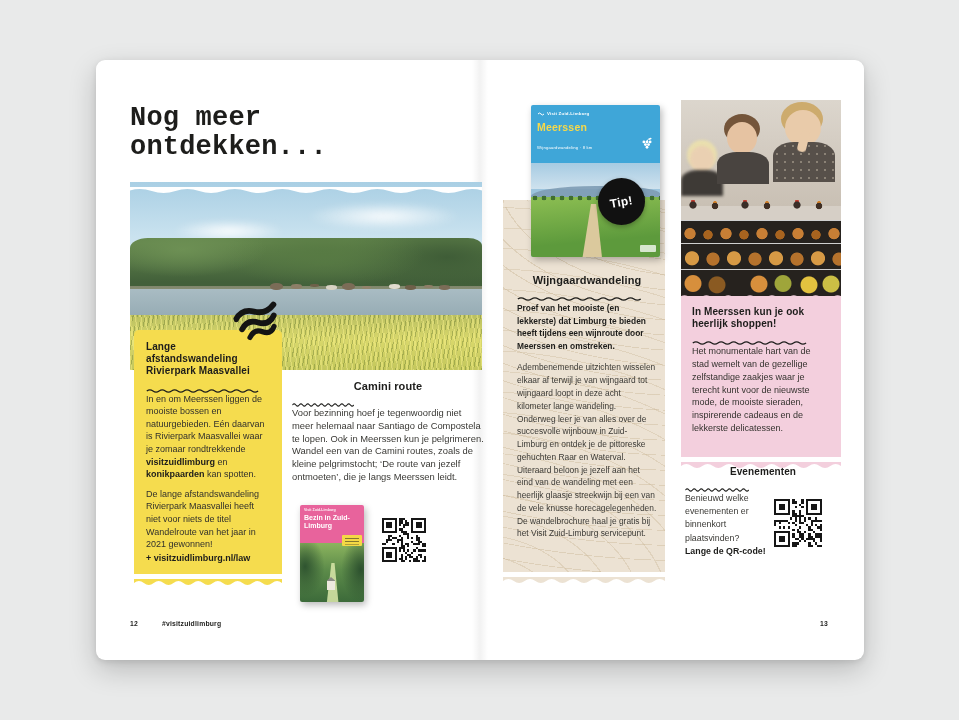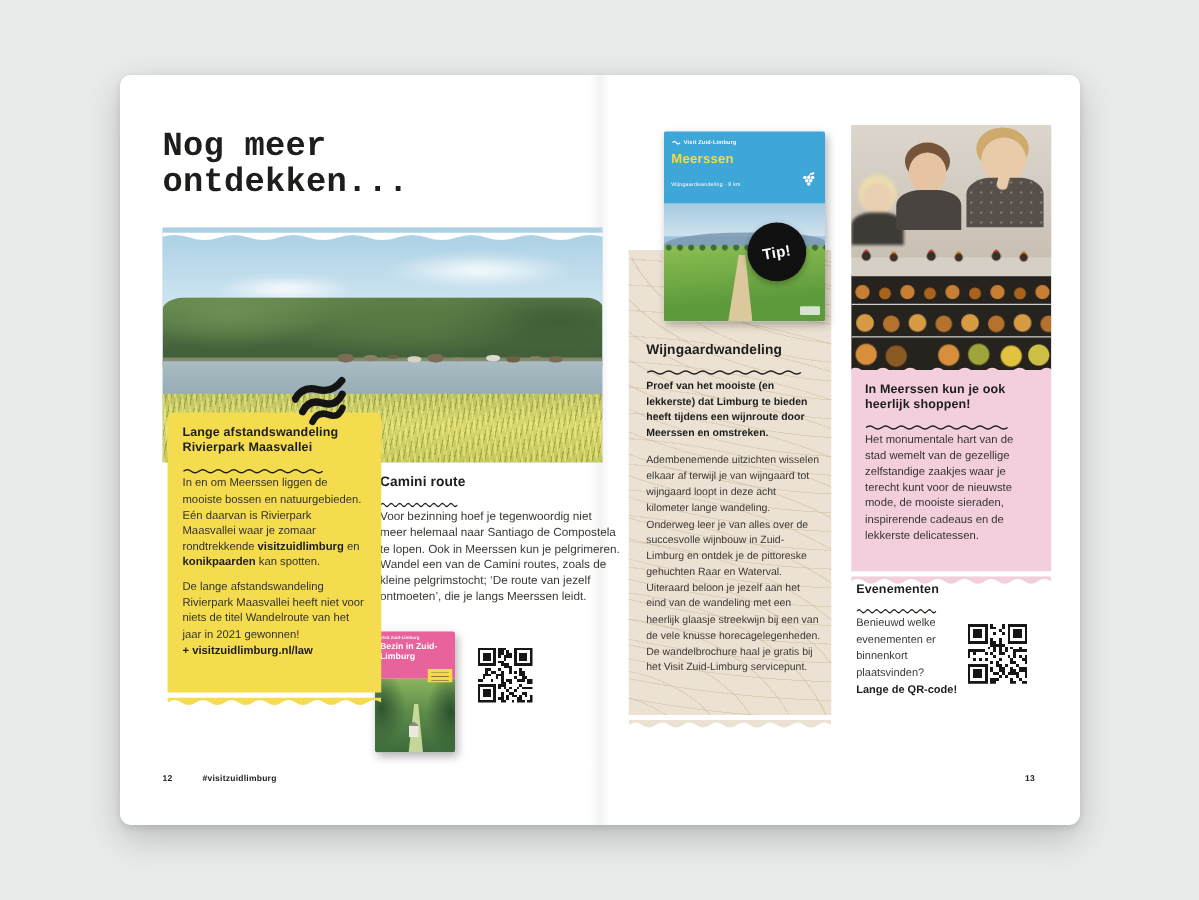--- a/index.html
+++ b/index.html
@@ -5,21 +5,21 @@
   html,body{margin:0;padding:0;background:#e9eaea;font-family:"Liberation Sans",sans-serif;}
   .stage{position:relative;width:959px;height:720px;background:#e9eaea;overflow:hidden;}
   .spread{position:absolute;left:96px;top:60px;width:768px;height:600px;background:#fff;border-radius:9px;
           box-shadow:0 10px 28px rgba(0,0,0,.20),0 2px 6px rgba(0,0,0,.10);}
   .fold{position:absolute;left:376px;top:0;width:16px;height:100%;
         background:linear-gradient(90deg,rgba(0,0,0,0),rgba(0,0,0,.05) 50%,rgba(0,0,0,0));pointer-events:none;}
   .abs{position:absolute;}
   
   .main-title{left:34px;top:44px;font-size:27px;font-weight:900;line-height:1.06;letter-spacing:.2px;color:#1d1d1b;font-family:Liberation Mono, monospace;}
   .card-h{font-size:10px;font-weight:900;line-height:1.22;color:#1d1d1b;letter-spacing:.1px;}
-  .sec-h{font-size:11px;font-weight:900;color:#1d1d1b;letter-spacing:.1px;}
+  .sec-h{font-size:11px;font-weight:900;color:#1d1d1b;letter-spacing:.1px;text-align:center;}
   .body{font-size:9.2px;line-height:1.4;color:#3a3935;}
   .body b{color:#1d1d1b;}
   .squig{display:block;height:6px;margin-top:2px;}
   .wave{pointer-events:none;}
   .footer{font-size:6.8px;font-weight:800;color:#1d1d1b;letter-spacing:.2px;}
   
   .photo1{left:34px;top:122px;width:352px;height:188px;overflow:hidden;background:#bcd8e7;}
   .p1-sky{position:absolute;left:0;top:0;right:0;height:45%;background:linear-gradient(180deg,#a9cfe4,#dcedf5);}
   .p1-clouds{position:absolute;left:0;top:4%;right:0;height:40%;filter:blur(3px);
     background:radial-gradient(ellipse 80px 16px at 28% 55%,rgba(255,255,255,.95),rgba(255,255,255,0) 70%),
@@ -36,26 +36,26 @@
     background:repeating-linear-gradient(84deg,rgba(250,243,140,.45) 0 2px,rgba(0,0,0,0) 2px 5px),
                repeating-linear-gradient(-78deg,rgba(92,110,42,.35) 0 1px,rgba(0,0,0,0) 1px 4px),
                linear-gradient(180deg,#b9bf60,#d9d86b 45%,#c3c75c);}
   .p1-horses{position:absolute;left:140px;top:101px;width:13px;height:7px;border-radius:45%;background:#7b6c57;
     box-shadow:20px 0 0 -1px #8d7e67,38px -1px 0 -2px #6e6049,55px 1px 0 -1px #d8d2c4,72px 0 0 0 #7b6c57,
                90px 1px 0 -2px #93846c,118px 0 0 -1px #e0dbce,134px 1px 0 -1px #6e6049,
                152px 0 0 -2px #8d7e67,168px 1px 0 -1px #7b6c57;}
   .photo1 .wtop{position:absolute;top:-1px;left:-2px;right:-2px;height:8px;}
   .photo1 .wbot{position:absolute;bottom:-1px;left:-2px;right:-2px;height:8px;}
   .wave-logo{left:140px;top:242px;width:46px;height:40px;transform:rotate(-20deg);z-index:5;}
-  .card-yellow{left:38px;top:270px;width:171px;min-height:224px;background:#f5dc4e;border-radius:5px 5px 0 0;
+  .card-yellow{left:38px;top:270px;width:148px;min-height:224px;background:#f5dc4e;border-radius:5px 5px 0 0;
                padding:11px 12px 10px;box-sizing:border-box;z-index:4;}
   .card-yellow .body{font-size:9px;line-height:1.4;color:#32312c;margin:7px 0 0;}
   .card-yellow .link{font-weight:800;color:#1d1d1b;margin-top:1px;}
   .card-yellow .wave{position:absolute;left:0;right:0;bottom:-7px;height:8px;}
-  .camini{left:208px;top:320px;width:192px;}
+  .camini{left:196px;top:320px;width:192px;}
   .camini .body{margin-top:7px;font-size:9.4px;line-height:1.36;}
   .bk{box-shadow:2px 3px 7px rgba(0,0,0,.28);border-radius:2px;overflow:hidden;background:#fff;}
   .bezin{left:204px;top:445px;width:64px;height:97px;}
   .bz-head{position:absolute;left:0;top:0;right:0;height:38px;background:#e8639c;padding:3px 4px;box-sizing:border-box;}
   .bz-brand{font-size:3.6px;color:#fff;opacity:.9;font-weight:700;}
   .bz-title{font-size:7px;font-weight:900;color:#fff;line-height:1.15;margin-top:2px;}
   .bz-badge{position:absolute;right:2px;top:30px;width:20px;height:11px;background:#f5d945;border-radius:1px;
     background-image:repeating-linear-gradient(180deg,rgba(40,40,30,.55) 0 .8px,rgba(0,0,0,0) .8px 3px);
     background-size:70% 60%;background-repeat:no-repeat;background-position:3px 3px;z-index:2;}
   .bz-forest{position:absolute;left:0;top:38px;right:0;bottom:0;

